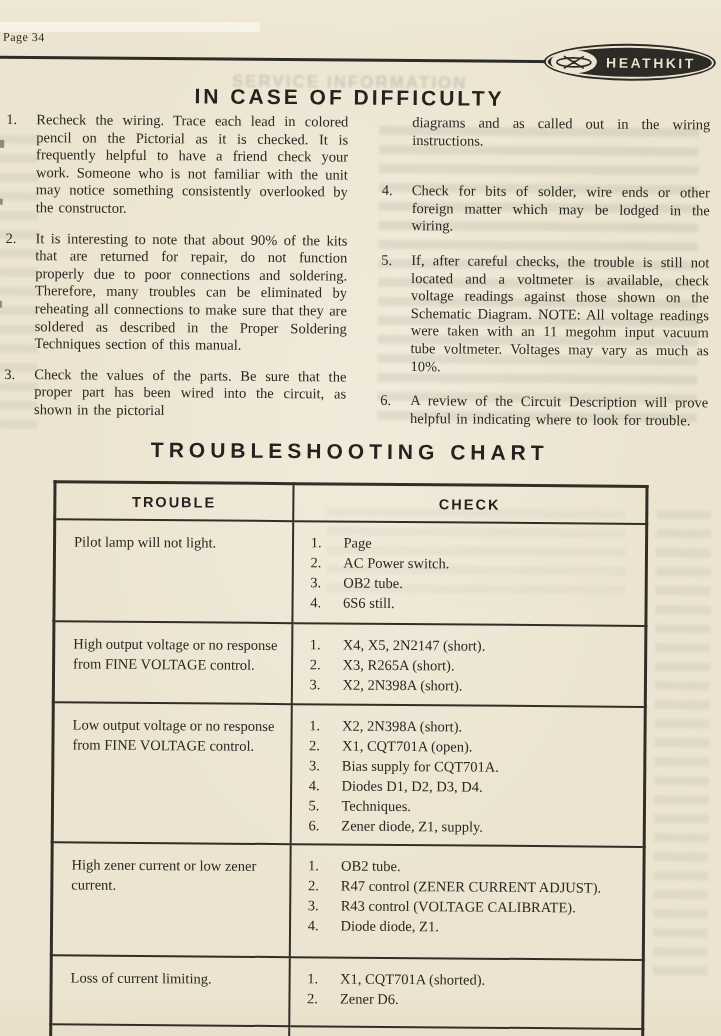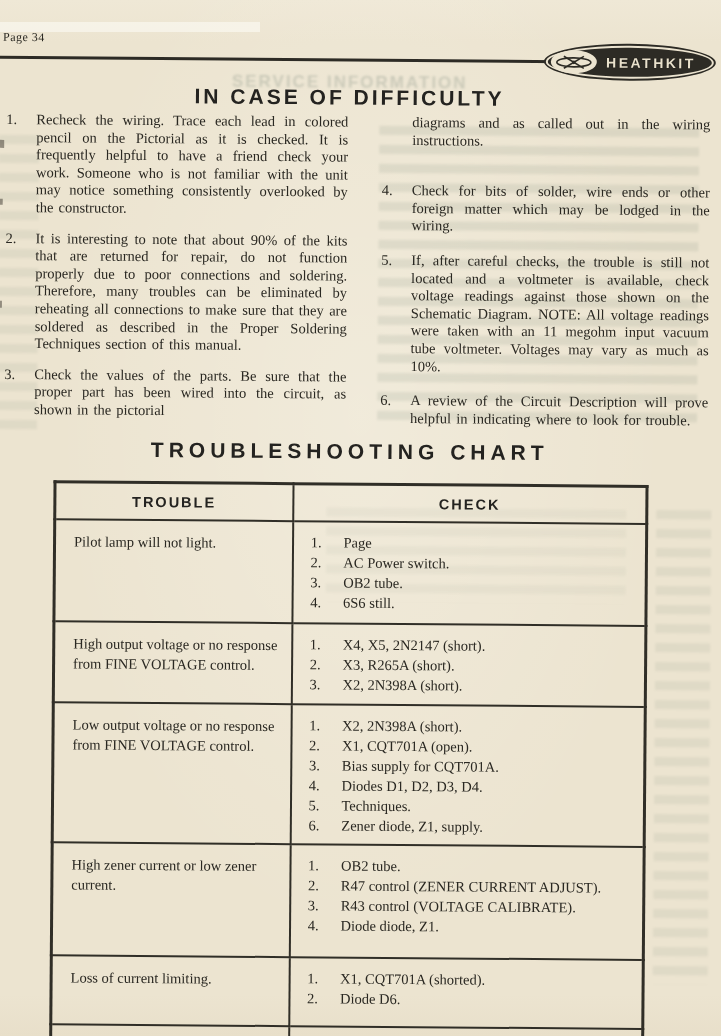--- a/index.html
+++ b/index.html
@@ -261,21 +261,21 @@
       </tr>
       <tr class="r4">
         <td class="trouble">Loss of current limiting.</td>
         <td class="check">
           <div class="chk">
               <span class="cn">1.</span>
               <span class="ct">X1, CQT701A (shorted).</span>
             </div>
           <div class="chk">
               <span class="cn">2.</span>
-              <span class="ct">Diode D6.</span>
+              <span class="ct">Zener D6.</span>
             </div>
         </td>
       </tr>
       <tr class="r5">
         <td class="trouble">Relay will not operate.</td>
         <td class="check">
           
           
         </td>
       </tr>

